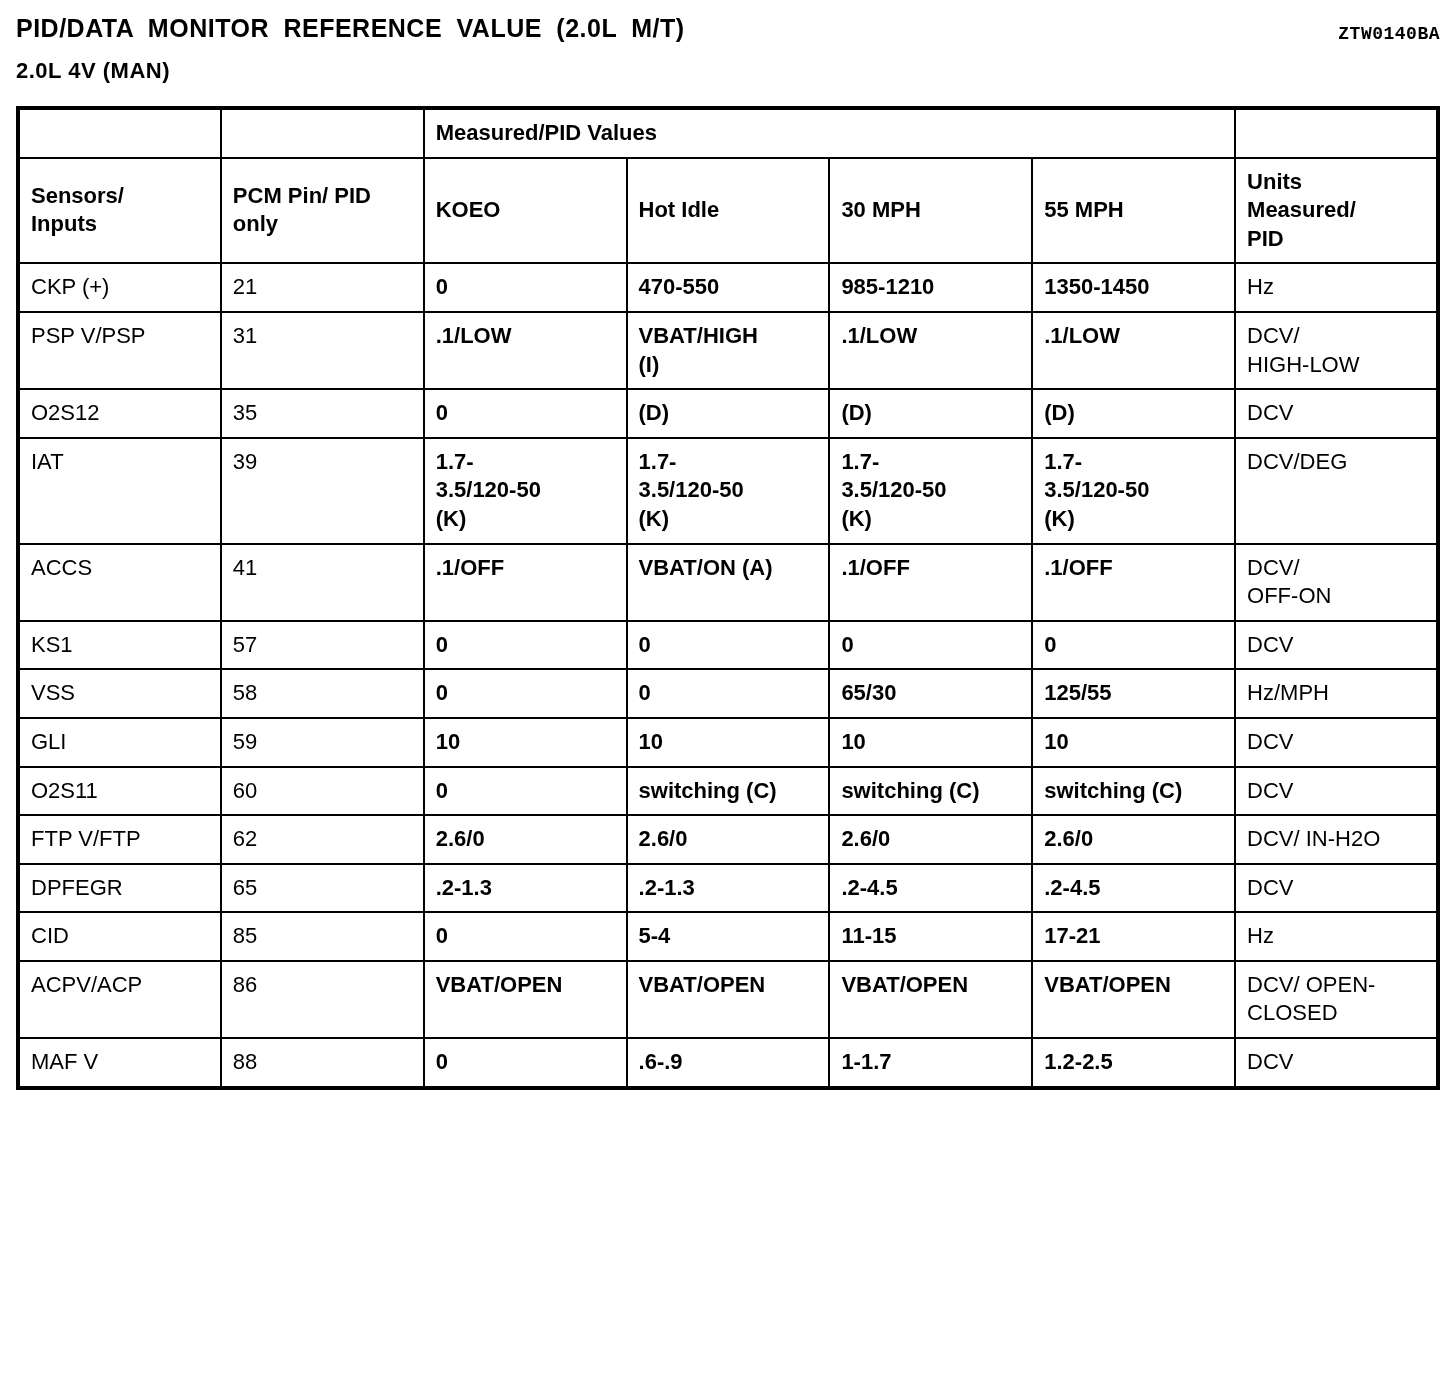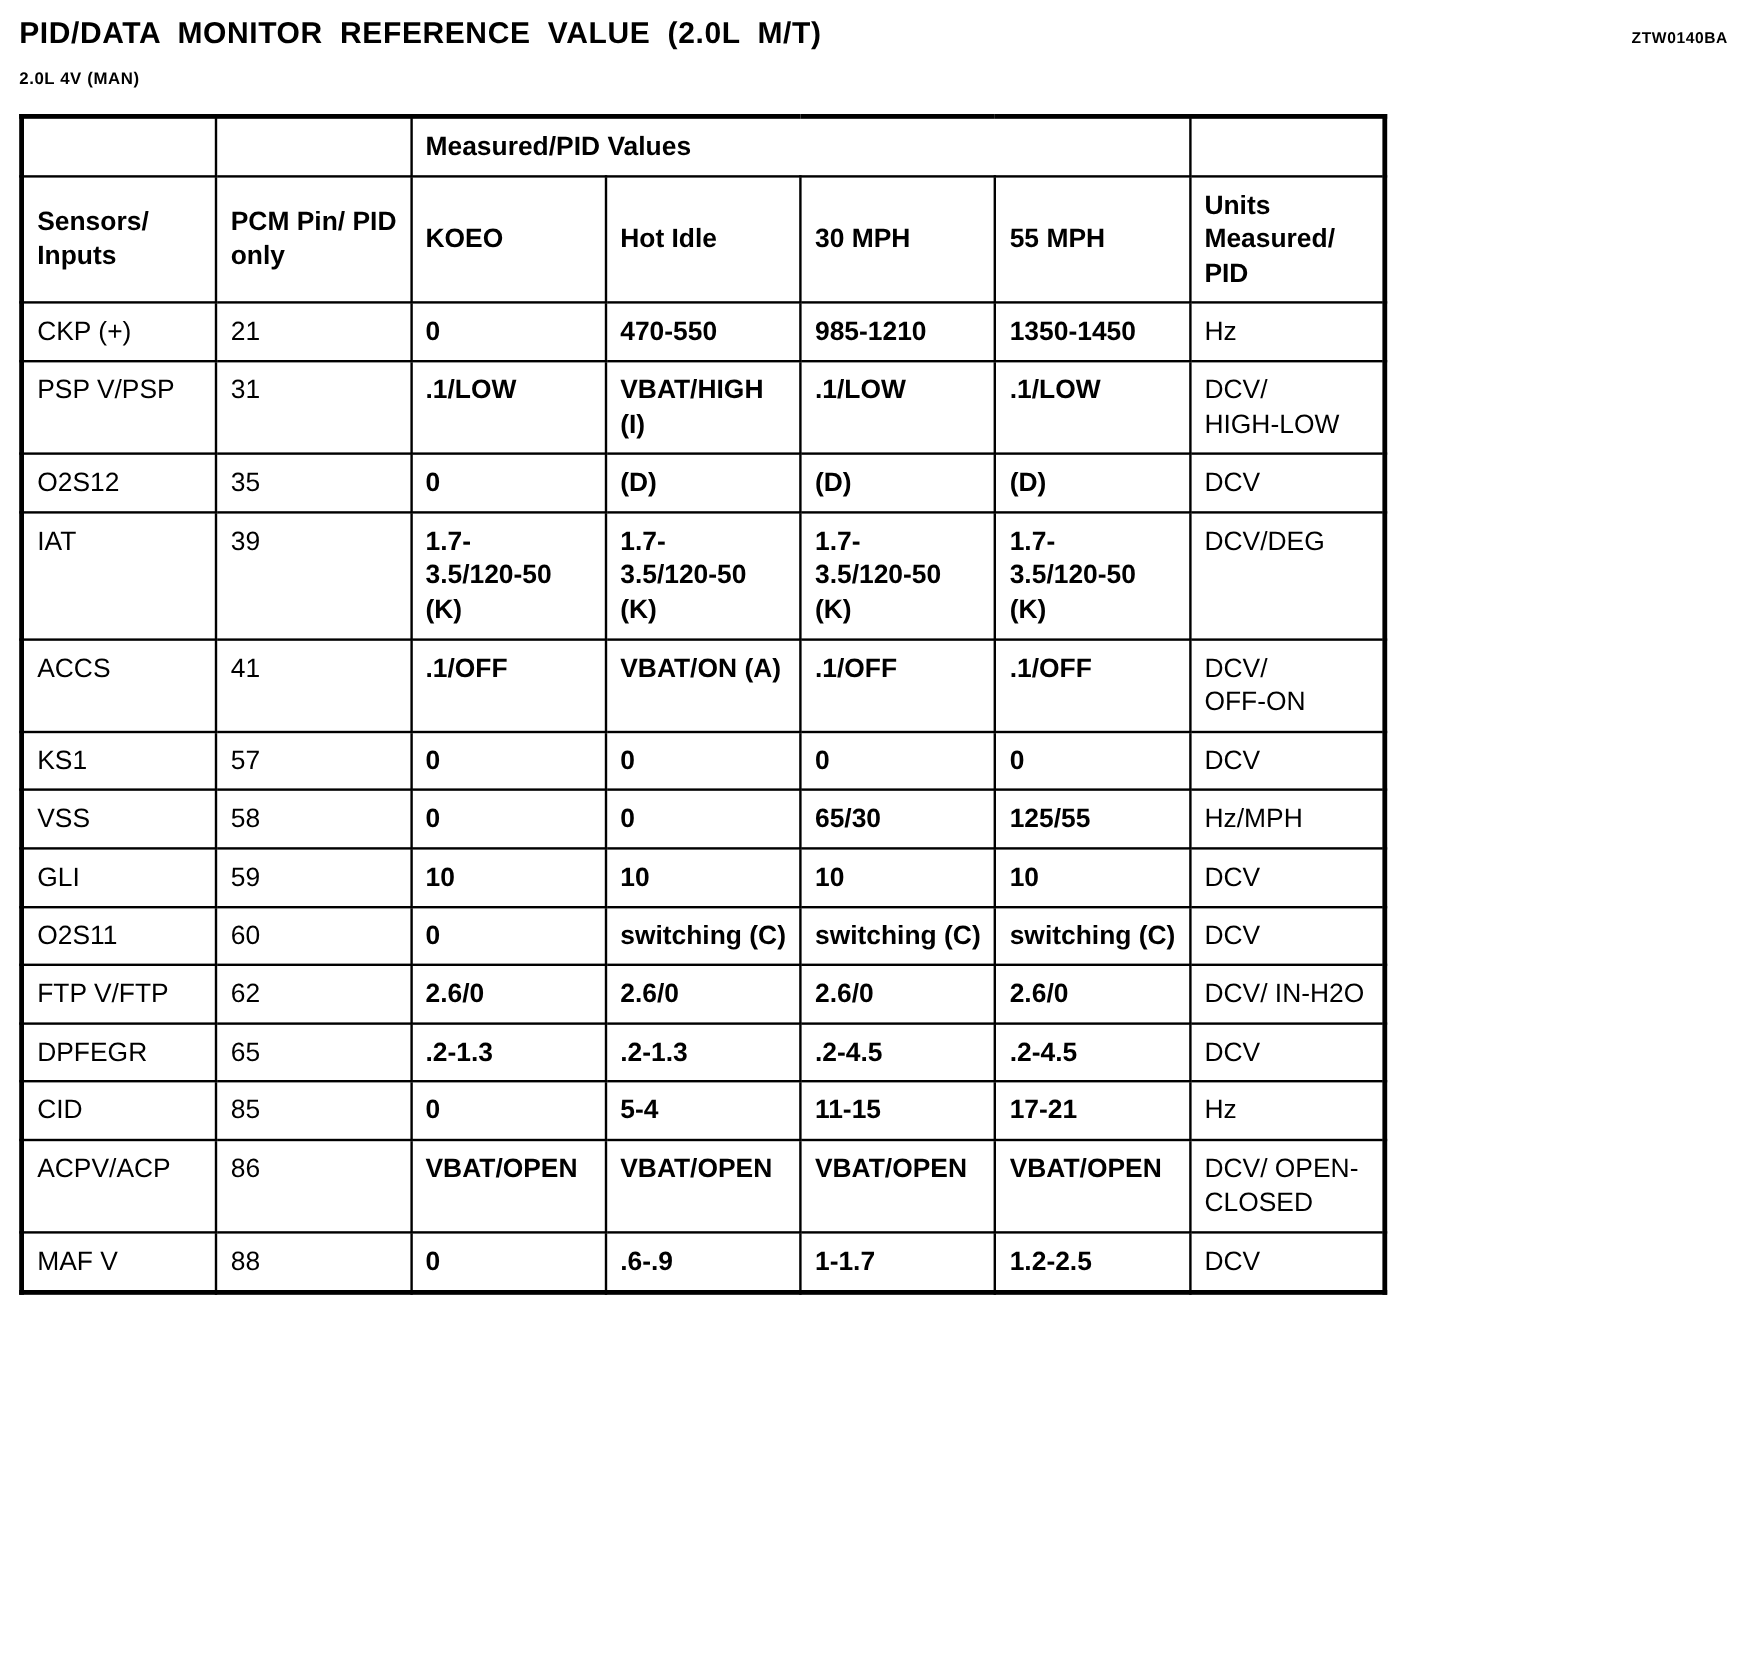--- a/index.html
+++ b/index.html
@@ -17,35 +17,36 @@
     align-items: flex-start;
   }
   .title {
     font-size: 25px;
     font-weight: bold;
     margin: 0;
     letter-spacing: 0.5px;
     word-spacing: 7px;
   }
   .doc-code {
-    font-size: 13px;
+    font-size: 18px;
     font-weight: bold;
     padding-top: 10px;
     letter-spacing: 0.5px;
+    font-family: Liberation Mono, monospace;
   }
   .subtitle {
-    font-size: 14px;
+    font-size: 22px;
     font-weight: bold;
     margin: 14px 0 0 0;
     letter-spacing: 0.5px;
   }
   table {
     border-collapse: collapse;
     table-layout: fixed;
-    width: 1140px;
+    width: 1424px;
     margin-top: 22px;
     border: 4px solid #000000;
   }
   col { width: 14.285%; }
   th, td {
     border: 2px solid #000000;
     padding: 9px 11px;
     font-size: 22px;
     line-height: 1.3;
     text-align: left;

